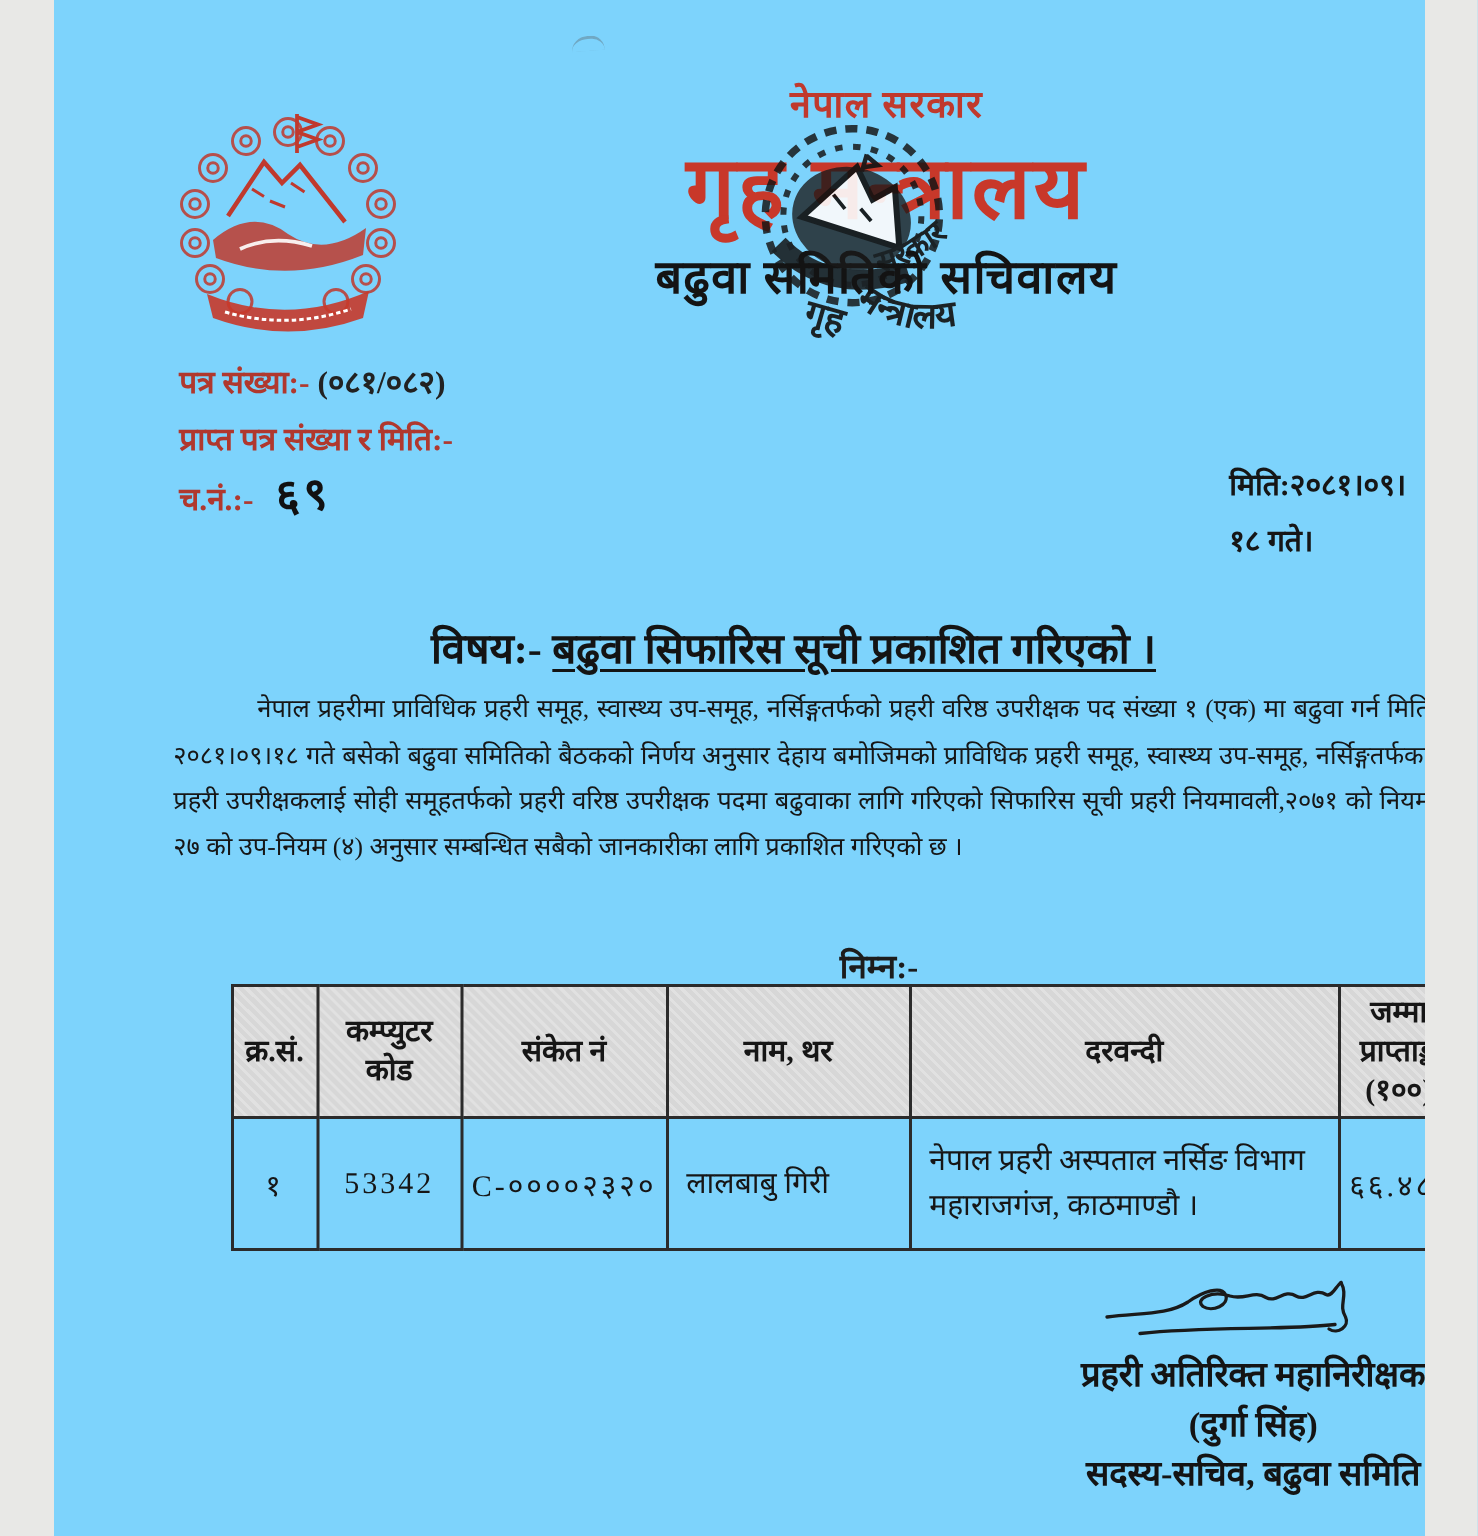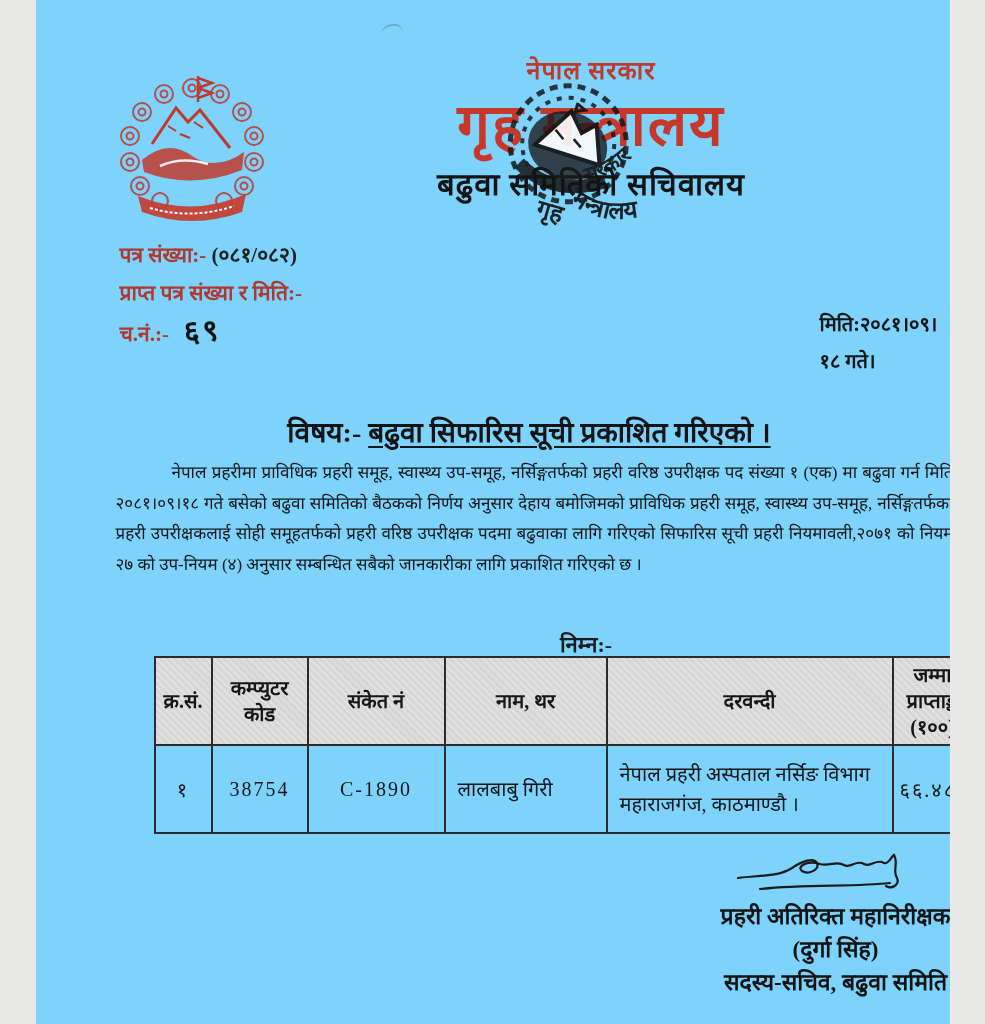--- a/index.html
+++ b/index.html
@@ -190,22 +190,22 @@
         <th>कम्प्युटर कोड</th>
         <th>संकेत नं</th>
         <th>नाम, थर</th>
         <th>दरवन्दी</th>
         <th>जम्मा प्राप्ताङ्क (१००)</th>
       </tr>
     </thead>
     <tbody>
       <tr>
         <td class="hand">१</td>
-        <td class="hand">38754</td>
-        <td class="hand">C-1890</td>
+        <td class="hand">53342</td>
+        <td class="hand">C-००००२३२०</td>
         <td class="left">लालबाबु गिरी</td>
         <td class="left">नेपाल प्रहरी अस्पताल नर्सिङ विभाग महाराजगंज, काठमाण्डौ ।</td>
         <td class="hand">६६.४८०१</td>
       </tr>
     </tbody>
   </table>
 
   <svg class="signature" viewBox="0 0 182 54">
     <g stroke="#1a1a1a" stroke-width="2.2" fill="none" stroke-linecap="round">
       <path d="M4,30 C26,27 44,29 58,20 C68,13 80,9 83,15 C86,22 74,27 68,23 C62,18 74,12 86,16 C96,19 102,12 110,17 C117,21 122,11 130,16 C137,20 142,10 150,15 C154,17 157,9 160,7"></path>

